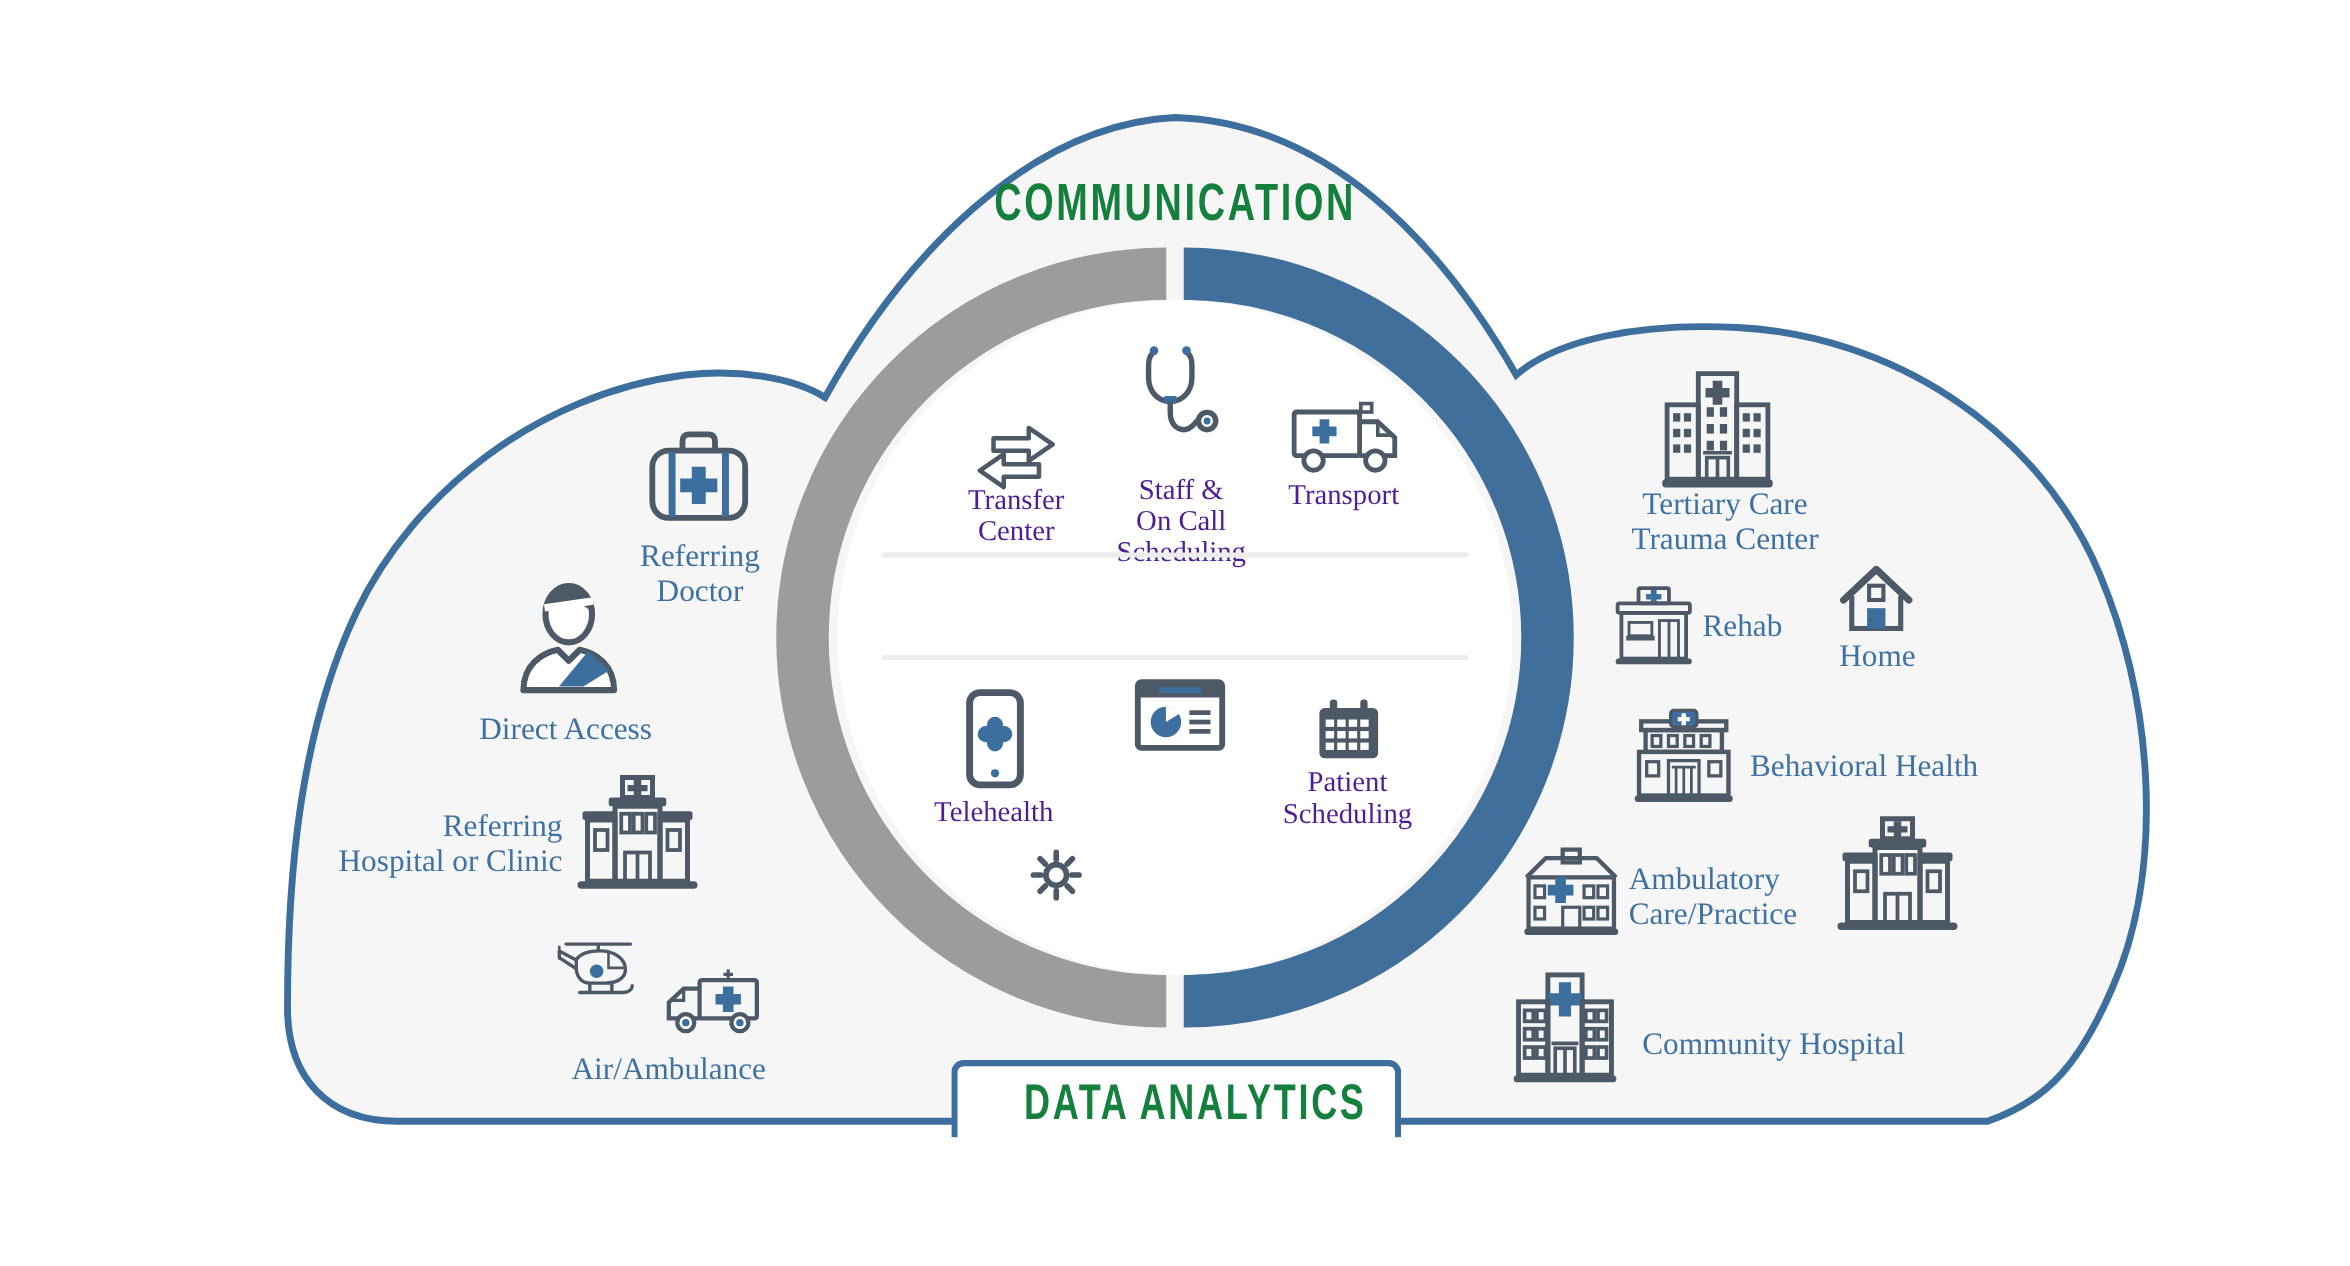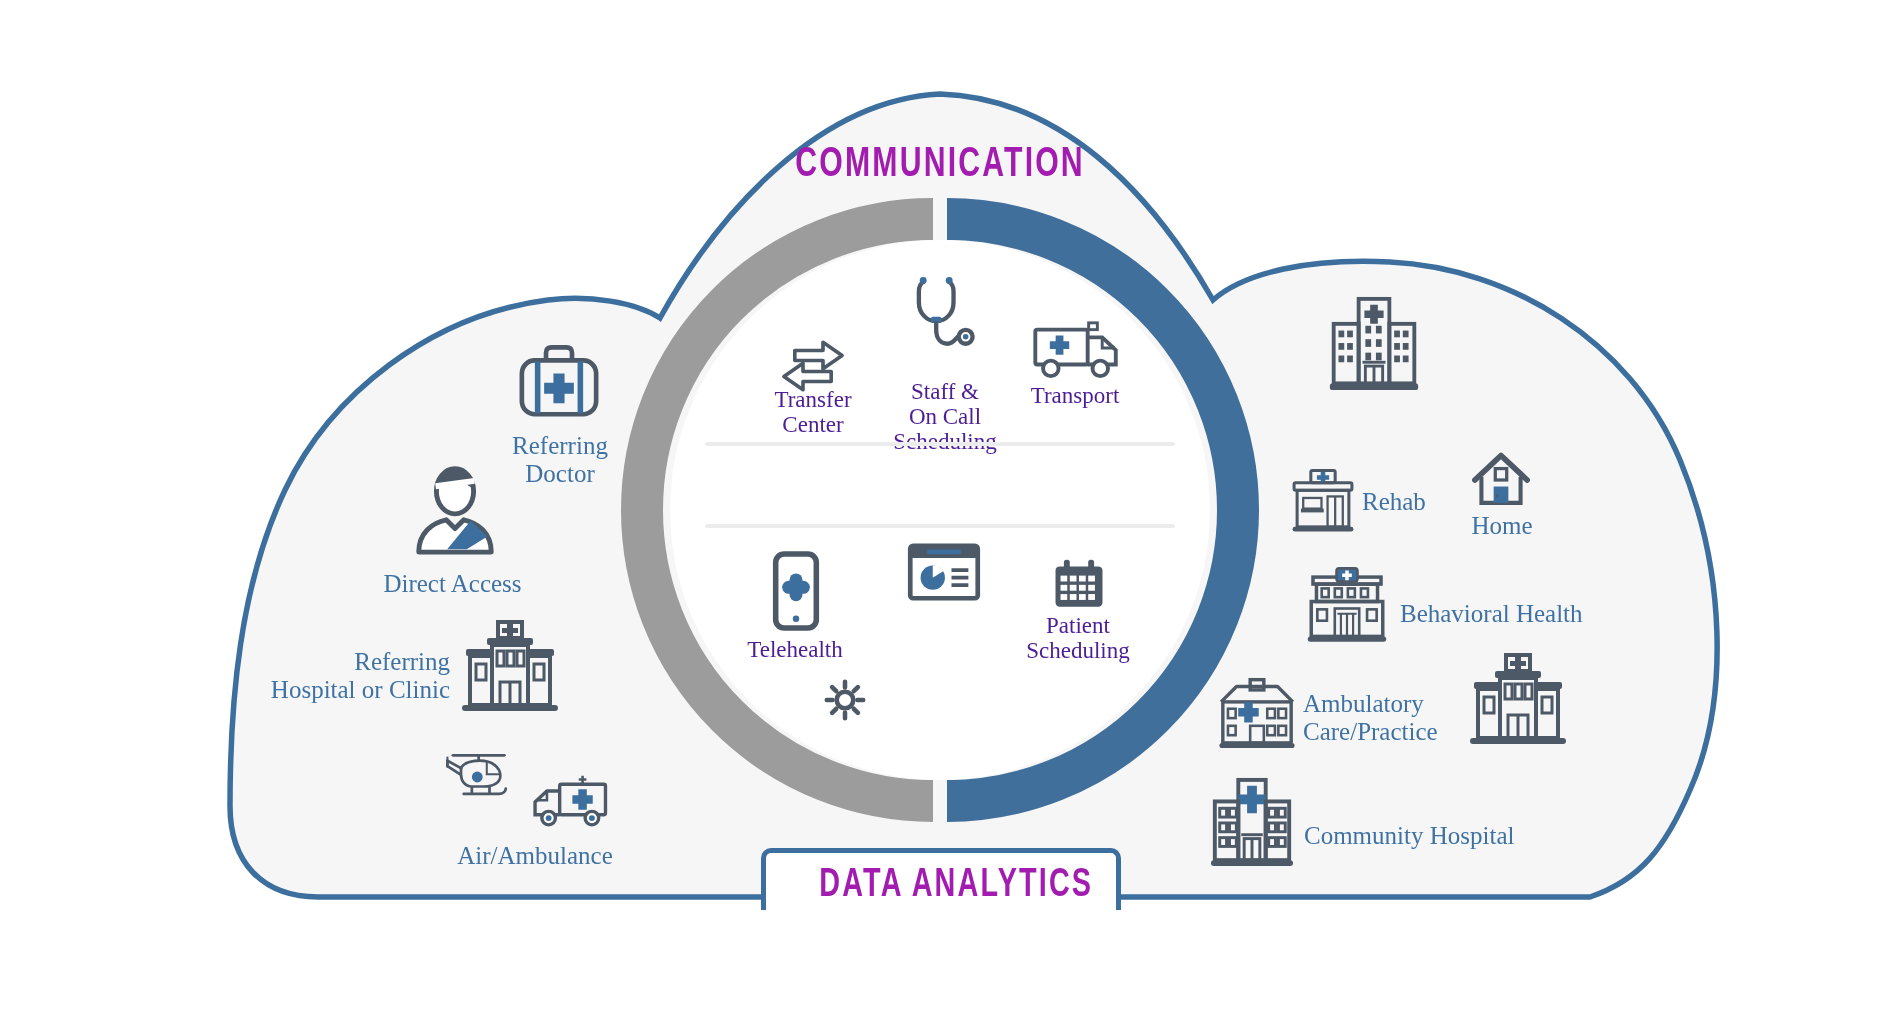--- a/index.html
+++ b/index.html
@@ -1,20 +1,20 @@
 <!DOCTYPE html>
 <html><head>
 <meta charset="utf-8">
 <style>
   html,body{margin:0;padding:0;background:#fff;}
   #canvas{position:relative;width:1880px;height:1013px;background:#fff;overflow:hidden;
           font-family:"Liberation Sans",sans-serif;}
   svg.layer{position:absolute;left:0;top:0;}
   .abs{position:absolute;}
-  .banner{color:#a21caf;font-weight:bold;text-align:center;}
+  .banner{color:#15803d;font-weight:bold;text-align:center;}
   .banner span{display:inline-block;transform:scaleX(.72);transform-origin:center;
                letter-spacing:3px;white-space:nowrap;}
   .title-txt{color:#555e68;font-weight:bold;text-align:center;}
   .title-txt span{display:inline-block;transform:scaleX(.68);transform-origin:center;
                   letter-spacing:3px;white-space:nowrap;}
   .clbl{font-family:"Liberation Serif",serif;color:#4c1d95;font-size:23px;line-height:1.08;
         text-align:center;white-space:pre-line;}
   .lbl{font-family:"Liberation Serif",serif;color:#3f72a3;font-size:25px;line-height:1.1;
        text-align:center;white-space:pre-line;}
   .lbl.left{text-align:left;}
@@ -248,20 +248,22 @@
       <rect x="41" y="44" width="6" height="8" fill="#4d5966"></rect>
         <rect x="52" y="44" width="6" height="8" fill="#4d5966"></rect>
       <rect x="41" y="58" width="6" height="8" fill="#4d5966"></rect>
         <rect x="52" y="58" width="6" height="8" fill="#4d5966"></rect>
       <path d="M38 68 H62" stroke="#4d5966" stroke-width="3"></path>
       <rect x="41" y="72" width="18" height="18" fill="none" stroke="#4d5966" stroke-width="3"></rect>
       <path d="M50 72 V90" stroke="#4d5966" stroke-width="3"></path>
       <rect x="4" y="90" width="92" height="7" rx="3" fill="#4d5966"></rect>
     </svg>
   </div>
+  <div class="abs lbl" style="left:1295px;top:390px;width:170px;">Tertiary Care
+Trauma Center</div>
 
   <div class="abs icon" style="left:1288px;top:468px;width:70px;height:66px;">
     <svg viewBox="0 0 92 84">
       <rect x="30" y="2" width="32" height="16" rx="2" fill="none" stroke="#4d5966" stroke-width="4"></rect>
       <path d="M43 3.5 h6 v4.5 h5 v6 h-5 v4.5 h-6 v-4.5 h-5 v-6 h5 z" fill="#3d6f9e"></path>
       <rect x="8" y="18" width="76" height="10" rx="2" fill="none" stroke="#4d5966" stroke-width="4"></rect>
       <rect x="12" y="28" width="68" height="48" fill="none" stroke="#4d5966" stroke-width="4"></rect>
       <rect x="20" y="38" width="24" height="14" fill="none" stroke="#4d5966" stroke-width="3"></rect>
       <rect x="17" y="52" width="30" height="5" fill="#4d5966"></rect>
       <rect x="52" y="36" width="20" height="40" fill="none" stroke="#4d5966" stroke-width="3"></rect>
@@ -359,15 +361,15 @@
       <rect x="64" y="48" width="7" height="9" fill="none" stroke="#4d5966" stroke-width="3"></rect>
       <rect x="74" y="48" width="7" height="9" fill="none" stroke="#4d5966" stroke-width="3"></rect>
       <rect x="64" y="63" width="7" height="9" fill="none" stroke="#4d5966" stroke-width="3"></rect>
       <rect x="74" y="63" width="7" height="9" fill="none" stroke="#4d5966" stroke-width="3"></rect>
       <path d="M36 60 H58" stroke="#4d5966" stroke-width="3"></path>
       <rect x="39" y="64" width="16" height="22" fill="none" stroke="#4d5966" stroke-width="3"></rect>
       <path d="M47 64 V86" stroke="#4d5966" stroke-width="3"></path>
       <rect x="5" y="86" width="84" height="6" rx="3" fill="#4d5966"></rect>
     </svg>
   </div>
-  <div class="abs lbl left" style="left:1304px;top:822px;width:230px;">Community Hospital</div>
+  <div class="abs lbl left" style="left:1304px;top:822px;width:230px;text-align:center;">Community Hospital</div>
 
 </div>
 
 </body></html>

